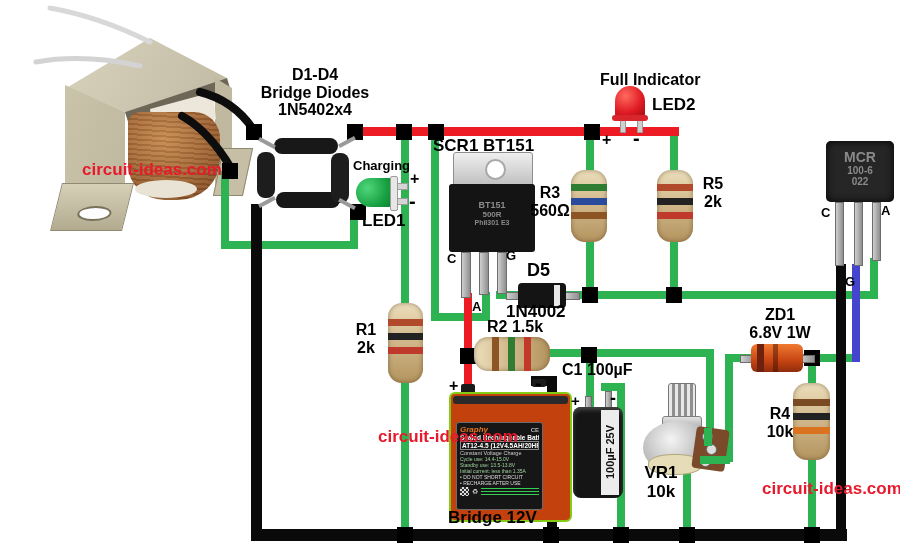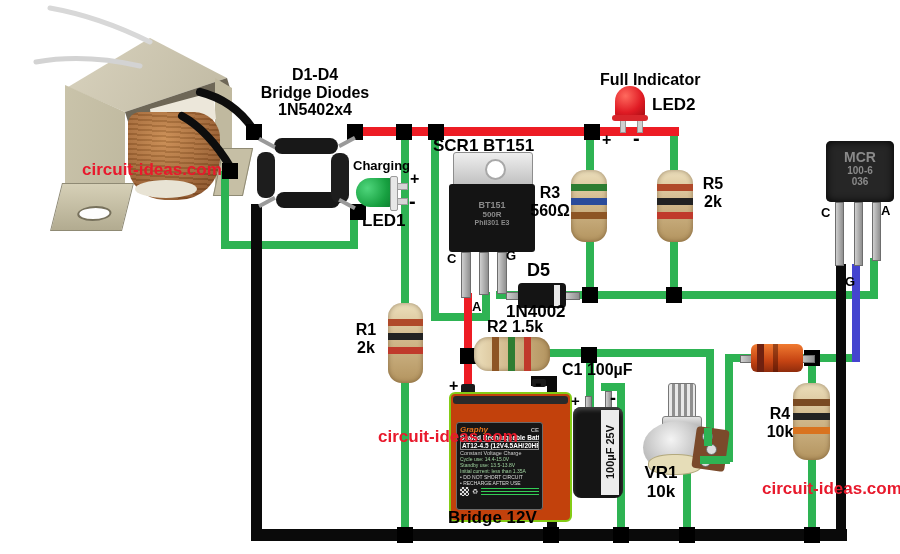--- a/index.html
+++ b/index.html
@@ -135,21 +135,21 @@
     <span class="mark tiny" style="font-size:8px">500R</span>
     <span class="mark tiny" style="font-size:7px">PhiI301 E3</span>
   </div>
   <div class="pin" style="left:461px;top:252px;width:8px;height:44px"></div>
   <div class="pin" style="left:479px;top:252px;width:8px;height:41px"></div>
   <div class="pin" style="left:497px;top:252px;width:8px;height:40px"></div>
 
   <div class="cmp" style="left:826px;top:141px;width:68px;height:61px;background:#262626;border-radius:5px;padding-top:8px;box-sizing:border-box;box-shadow:inset 0 0 8px #000">
     <span class="mark tiny" style="font-size:14px">MCR</span>
     <span class="mark tiny" style="font-size:10px">100-6</span>
-    <span class="mark tiny" style="font-size:10px">036</span>
+    <span class="mark tiny" style="font-size:10px">022</span>
   </div>
   <div class="pin" style="left:835px;top:202px;width:7px;height:62px"></div>
   <div class="pin" style="left:854px;top:202px;width:7px;height:62px"></div>
   <div class="pin" style="left:872px;top:202px;width:7px;height:57px"></div>
 
   <div class="pin" style="left:506px;top:292px;width:14px;height:6px"></div>
   <div class="pin" style="left:564px;top:292px;width:14px;height:6px"></div>
   <div class="cmp" style="left:518px;top:283px;width:48px;height:25px;background:#141414;border-radius:4px">
     <div style="position:absolute;right:6px;top:2px;width:6px;height:21px;background:#e9e9e9"></div>
   </div>
@@ -259,20 +259,24 @@
     <div>2k</div>
   </div>
   <div class="lbl" style="left:821px;top:206px;font-size:13px">C</div>
   <div class="lbl" style="left:881px;top:204px;font-size:13px">A</div>
   <div class="lbl" style="left:845px;top:275px;font-size:13px">G</div>
   <div class="lbl ctr" style="left:348px;top:321px;width:36px;font-size:16px">
     <div>R1</div>
     <div>2k</div>
   </div>
   <div class="lbl" style="left:487px;top:318px;font-size:16px">R2 1.5k</div>
+  <div class="lbl ctr" style="left:742px;top:306px;width:76px;font-size:16px">
+    <div>ZD1</div>
+    <div>6.8V 1W</div>
+  </div>
   <div class="lbl ctr" style="left:762px;top:405px;width:36px;font-size:16px">
     <div>R4</div>
     <div>10k</div>
   </div>
   <div class="lbl" style="left:562px;top:361px;font-size:16px">C1  100µF</div>
   <div class="lbl" style="left:571px;top:393px;font-size:15px">+</div>
   <div class="lbl" style="left:610px;top:389px;font-size:18px">-</div>
   <div class="lbl" style="left:449px;top:377px;font-size:16px">+</div>
   <div class="lbl" style="left:535px;top:372px;font-size:20px">-</div>
   <div class="lbl ctr" style="left:638px;top:464px;width:46px;font-size:17px;z-index:9">

